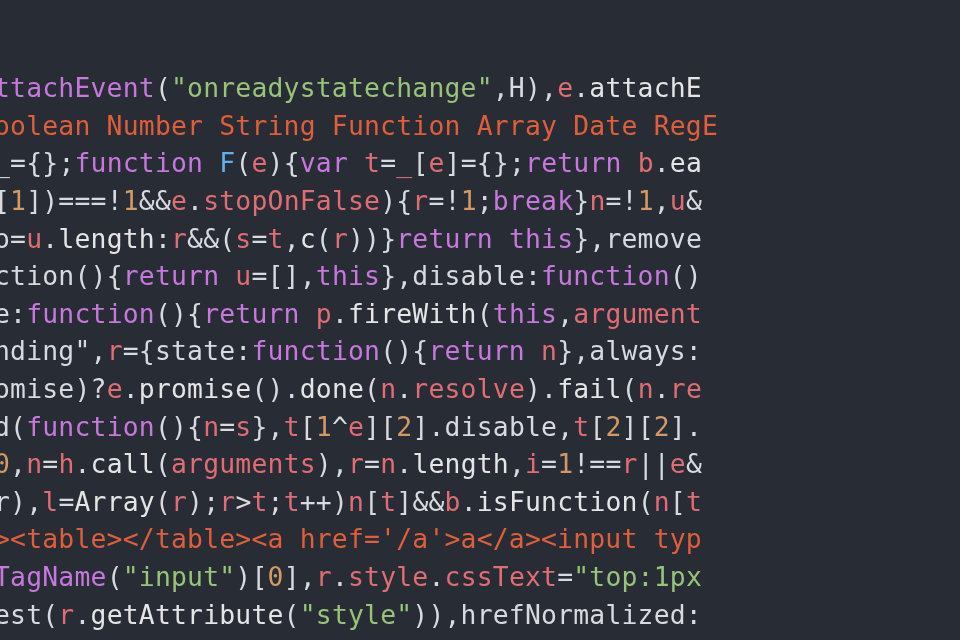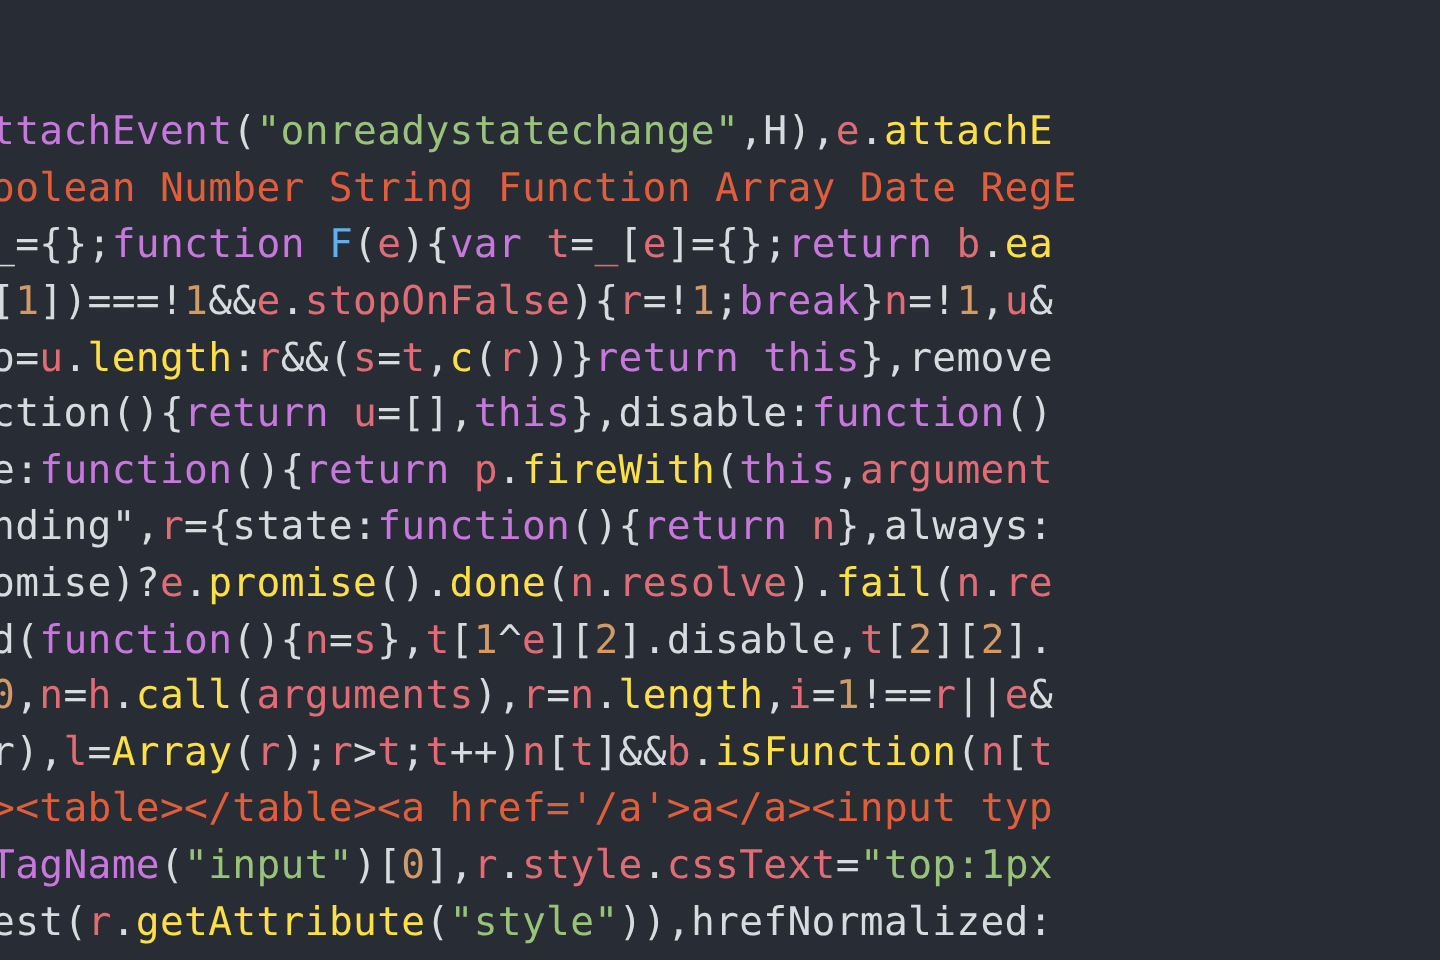--- a/index.html
+++ b/index.html
@@ -23,21 +23,21 @@
     overflow: hidden;
     padding-top: -2px;
     box-sizing: border-box;
     position: relative;
   }
   .code-view .row { display: block; }
   
   .c-def   { color: #d7dae0; }   
   .c-kw    { color: #c678dd; }   
   .c-red   { color: #e06c75; }   
-  .c-cyan  { color: #fde047; }   
+  .c-cyan  { color: #e5e5e5; }   
   .c-str   { color: #98c379; }   
   .c-ora   { color: #d19a66; }   
   .c-dora  { color: #e05e3b; }   
   .c-fn    { color: #61afef; }
 </style>
 </head>
 <body>
 
 <div class="code-view">
   <div id="code-body" style="margin-top: -6px; margin-left: -6px;"><span class="row"><span class="c-kw">ttachEvent</span><span class="c-def">(</span><span class="c-str">"onreadystatechange"</span><span class="c-def">,H),</span><span class="c-red">e</span><span class="c-def">.</span><span class="c-cyan">attachE</span></span><span class="row"><span class="c-dora">oolean Number String Function Array Date RegE</span></span><span class="row"><span class="c-def">_=</span><span class="c-def">{}</span><span class="c-def">;</span><span class="c-kw">function</span><span class="c-def"> </span><span class="c-fn">F</span><span class="c-def">(</span><span class="c-red">e</span><span class="c-def">){</span><span class="c-kw">var</span><span class="c-def"> </span><span class="c-red">t</span><span class="c-def">=</span><span class="c-red">_</span><span class="c-def">[</span><span class="c-red">e</span><span class="c-def">]=</span><span class="c-def">{}</span><span class="c-def">;</span><span class="c-kw">return</span><span class="c-def"> </span><span class="c-red">b</span><span class="c-def">.</span><span class="c-cyan">ea</span></span><span class="row"><span class="c-def">[</span><span class="c-ora">1</span><span class="c-def">])===!</span><span class="c-ora">1</span><span class="c-def">&amp;&amp;</span><span class="c-red">e</span><span class="c-def">.</span><span class="c-red">stopOnFalse</span><span class="c-def">){</span><span class="c-red">r</span><span class="c-def">=!</span><span class="c-ora">1</span><span class="c-def">;</span><span class="c-kw">break</span><span class="c-def">}</span><span class="c-red">n</span><span class="c-def">=!</span><span class="c-ora">1</span><span class="c-def">,</span><span class="c-red">u</span><span class="c-def">&amp;</span></span><span class="row"><span class="c-def">o=</span><span class="c-red">u</span><span class="c-def">.</span><span class="c-cyan">length</span><span class="c-def">:</span><span class="c-red">r</span><span class="c-def">&amp;&amp;(</span><span class="c-red">s</span><span class="c-def">=</span><span class="c-red">t</span><span class="c-def">,</span><span class="c-cyan">c</span><span class="c-def">(</span><span class="c-red">r</span><span class="c-def">))}</span><span class="c-kw">return</span><span class="c-def"> </span><span class="c-kw">this</span><span class="c-def">},remove</span></span><span class="row"><span class="c-def">ction</span><span class="c-def">(){</span><span class="c-kw">return</span><span class="c-def"> </span><span class="c-red">u</span><span class="c-def">=[],</span><span class="c-kw">this</span><span class="c-def">},disable:</span><span class="c-kw">function</span><span class="c-def">()</span></span><span class="row"><span class="c-def">e:</span><span class="c-kw">function</span><span class="c-def">(){</span><span class="c-kw">return</span><span class="c-def"> </span><span class="c-red">p</span><span class="c-def">.</span><span class="c-cyan">fireWith</span><span class="c-def">(</span><span class="c-kw">this</span><span class="c-def">,</span><span class="c-red">argument</span></span><span class="row"><span class="c-def">nding"</span><span class="c-def">,</span><span class="c-red">r</span><span class="c-def">={state:</span><span class="c-kw">function</span><span class="c-def">(){</span><span class="c-kw">return</span><span class="c-def"> </span><span class="c-red">n</span><span class="c-def">},always:</span></span><span class="row"><span class="c-def">omise</span><span class="c-def">)?</span><span class="c-red">e</span><span class="c-def">.</span><span class="c-cyan">promise</span><span class="c-def">().</span><span class="c-cyan">done</span><span class="c-def">(</span><span class="c-red">n</span><span class="c-def">.</span><span class="c-red">resolve</span><span class="c-def">).</span><span class="c-cyan">fail</span><span class="c-def">(</span><span class="c-red">n</span><span class="c-def">.</span><span class="c-red">re</span></span><span class="row"><span class="c-def">d(</span><span class="c-kw">function</span><span class="c-def">(){</span><span class="c-red">n</span><span class="c-def">=</span><span class="c-red">s</span><span class="c-def">},</span><span class="c-red">t</span><span class="c-def">[</span><span class="c-ora">1</span><span class="c-def">^</span><span class="c-red">e</span><span class="c-def">][</span><span class="c-ora">2</span><span class="c-def">].disable,</span><span class="c-red">t</span><span class="c-def">[</span><span class="c-ora">2</span><span class="c-def">][</span><span class="c-ora">2</span><span class="c-def">].</span></span><span class="row"><span class="c-ora">0</span><span class="c-def">,</span><span class="c-red">n</span><span class="c-def">=</span><span class="c-red">h</span><span class="c-def">.</span><span class="c-cyan">call</span><span class="c-def">(</span><span class="c-red">arguments</span><span class="c-def">),</span><span class="c-red">r</span><span class="c-def">=</span><span class="c-red">n</span><span class="c-def">.</span><span class="c-cyan">length</span><span class="c-def">,</span><span class="c-red">i</span><span class="c-def">=</span><span class="c-ora">1</span><span class="c-def">!==</span><span class="c-red">r</span><span class="c-def">||</span><span class="c-red">e</span><span class="c-def">&amp;</span></span><span class="row"><span class="c-def">r</span><span class="c-def">),</span><span class="c-red">l</span><span class="c-def">=</span><span class="c-cyan">Array</span><span class="c-def">(</span><span class="c-red">r</span><span class="c-def">);</span><span class="c-red">r</span><span class="c-def">&gt;</span><span class="c-red">t</span><span class="c-def">;</span><span class="c-red">t</span><span class="c-def">++)</span><span class="c-red">n</span><span class="c-def">[</span><span class="c-red">t</span><span class="c-def">]&amp;&amp;</span><span class="c-red">b</span><span class="c-def">.</span><span class="c-cyan">isFunction</span><span class="c-def">(</span><span class="c-red">n</span><span class="c-def">[</span><span class="c-red">t</span></span><span class="row"><span class="c-dora">&gt;&lt;table&gt;&lt;/table&gt;&lt;a href='/a'&gt;a&lt;/a&gt;&lt;input typ</span></span><span class="row"><span class="c-kw">TagName</span><span class="c-def">(</span><span class="c-str">"input"</span><span class="c-def">)[</span><span class="c-ora">0</span><span class="c-def">],</span><span class="c-red">r</span><span class="c-def">.</span><span class="c-red">style</span><span class="c-def">.</span><span class="c-red">cssText</span><span class="c-def">=</span><span class="c-str">"top:1px</span></span><span class="row"><span class="c-def">est</span><span class="c-def">(</span><span class="c-red">r</span><span class="c-def">.</span><span class="c-cyan">getAttribute</span><span class="c-def">(</span><span class="c-str">"style"</span><span class="c-def">)),hrefNormalized:</span></span></div>

